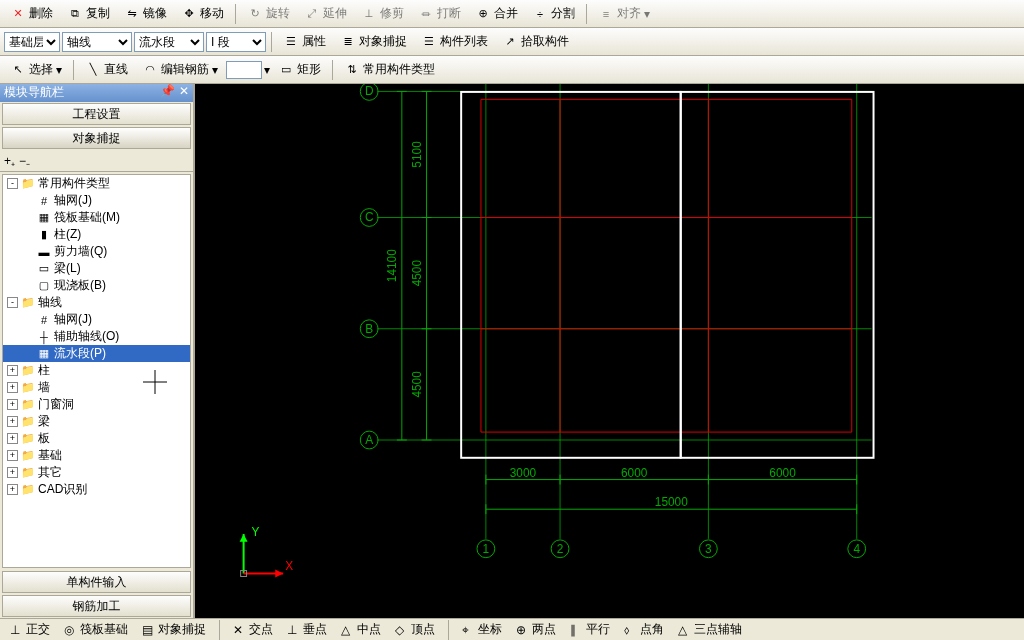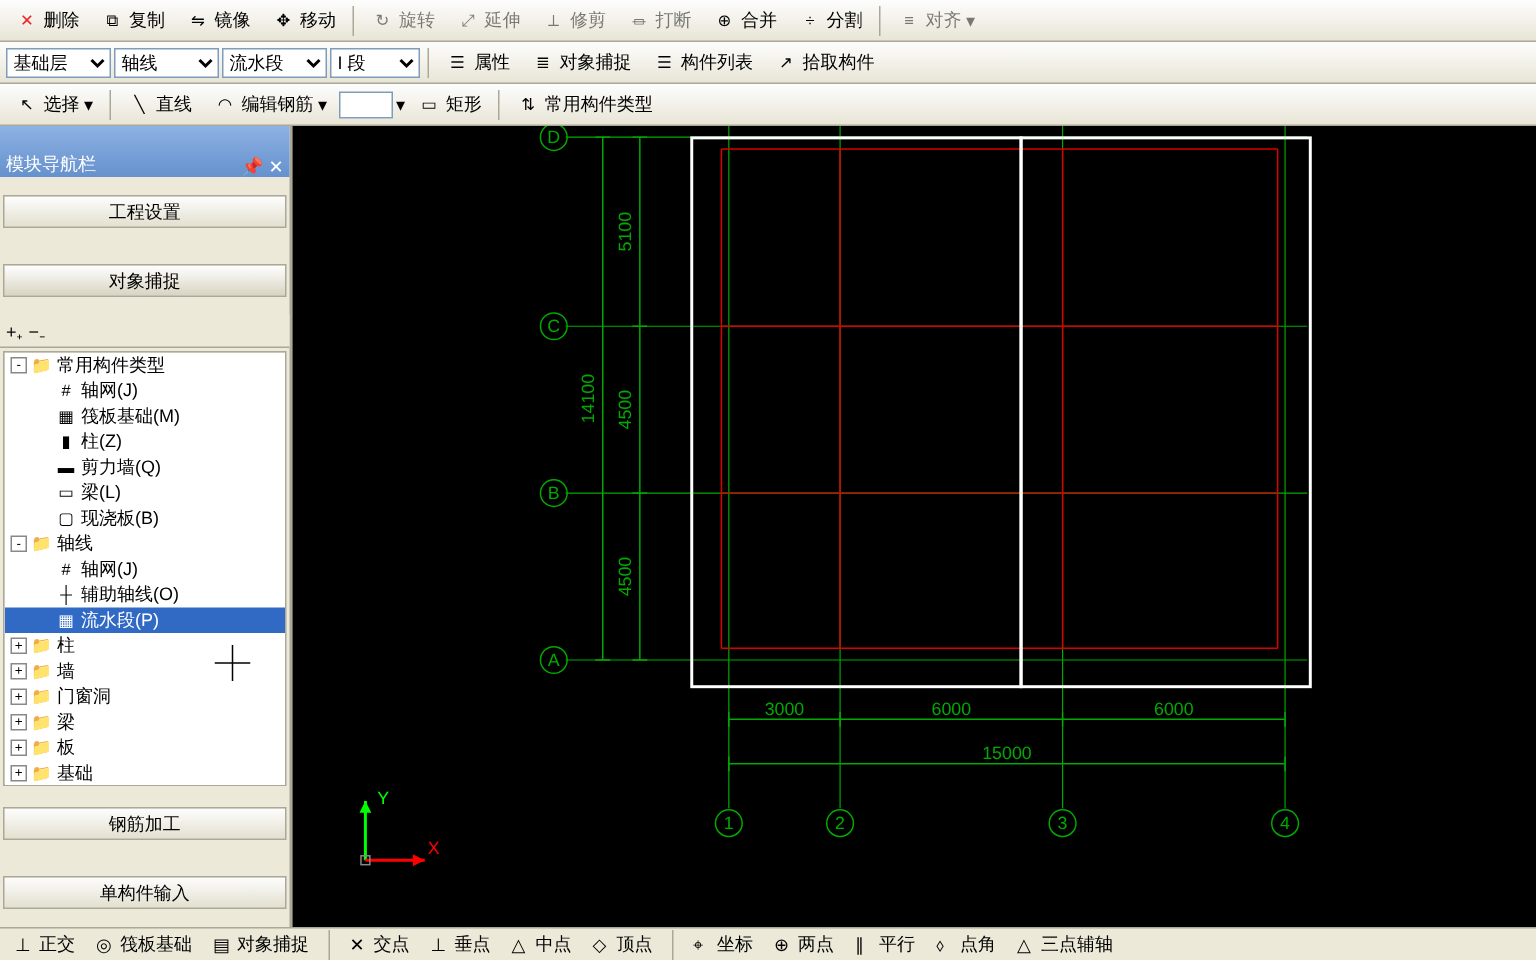--- a/index.html
+++ b/index.html
@@ -11,23 +11,23 @@
 .tbar-btn .ic { width: 16px; height: 16px; display: inline-flex; align-items: center; justify-content: center; font-size: 11px; }
 .sep { width: 1px; height: 20px; background: #aca899; margin: 0 3px; }
 select { font-size: 12px; height: 20px; background: #fff; border: 1px solid #7f9db9; }
 .color-swatch { width: 36px; height: 18px; background: #fff; border: 1px solid #7f9db9; }
 
 
 .main-area { flex: 1; display: flex; overflow: hidden; }
 
 
 .left-panel { width: 195px; background: #ece9d8; display: flex; flex-direction: column; border-right: 2px solid #aca899; }
-.panel-title { height: 34px; background: linear-gradient(#8db2e3, #6591cd); color: #fff; font-size: 11px; display: flex; align-items: flex-end; padding: 0 4px; justify-content: space-between; }
+.panel-title { height: 18px; background: linear-gradient(#8db2e3, #6591cd); color: #fff; font-size: 11px; display: flex; align-items: flex-start; padding: 0 4px; justify-content: space-between; }
 .panel-title .pin { color: #fff; cursor: pointer; }
-.panel-btn { height: 22px; display: flex; align-items: center; justify-content: center; background: linear-gradient(#fdfdfd, #e3e0cf); border: 1px solid #aca899; margin: 12px 2px; cursor: pointer; }
+.panel-btn { height: 22px; display: flex; align-items: center; justify-content: center; background: linear-gradient(#fdfdfd, #e3e0cf); border: 1px solid #aca899; margin: 1px 2px; cursor: pointer; }
 .panel-btn.sel { background: linear-gradient(#fff, #d8d4c2); }
 .tree-toolbar { height: 22px; background: #ece9d8; border-bottom: 1px solid #aca899; display: flex; align-items: center; padding: 0 4px; gap: 4px; }
 .tree-area { flex: 1; background: #fff; border: 1px solid #aca899; margin: 2px; overflow: auto; position: relative; }
 .tree-node { display: flex; align-items: center; height: 17px; padding-left: 4px; cursor: pointer; white-space: nowrap; }
 .tree-node .expander { width: 11px; height: 11px; border: 1px solid #888; display: inline-flex; align-items: center; justify-content: center; font-size: 9px; line-height: 1; margin-right: 2px; color: #000; }
 .tree-node .noexp { width: 13px; display: inline-block; }
 .tree-node .ticon { width: 16px; height: 16px; display: inline-flex; align-items: center; justify-content: center; margin-right: 2px; font-size: 11px; }
 .tree-node.sel { background: #316ac5; color: #fff; }
 .folder { color: #d2a000; }
 .bottom-btns { display: flex; flex-direction: column; }
@@ -92,21 +92,21 @@
     </div>
   <div class="sep"></div>
   <div class="tbar-btn" style="opacity:.5">
       <span class="ic">≡</span>
       <span>对齐</span>
       <span>▾</span>
     </div>
 </div>
 
 <div class="toolbar-row">
-  <select style="width:70px"><option>基础层</option></select>
+  <select style="width:56px"><option>基础层</option></select>
   <select style="width:70px"><option>轴线</option></select>
   <select style="width:70px"><option>流水段</option></select>
   <select style="width:60px"><option>I 段</option></select>
   <div class="sep"></div>
   <div class="tbar-btn">
       <span class="ic">☰</span>
       <span>属性</span>
     </div>
   <div class="tbar-btn">
       <span class="ic">≣</span>
@@ -262,22 +262,22 @@
           <span>CAD识别</span>
         </div>
         <div class="cross-cursor" style="left:140px; top:195px;">
         <svg width="24" height="24">
             <line x1="12" y1="0" x2="12" y2="24" stroke="#000"></line>
             <line x1="0" y1="12" x2="24" y2="12" stroke="#000"></line>
           </svg>
       </div>
       </div>
     <div class="bottom-btns">
+      <div class="panel-btn">单构件输入</div>
       <div class="panel-btn">钢筋加工</div>
-      <div class="panel-btn">单构件输入</div>
     </div>
   </div>
 
   <div class="canvas-wrap">
     <svg class="cad-canvas" viewBox="0 0 830 540">
       <g id="grid">
           <line x1="180" y1="7.5" x2="680" y2="7.5" stroke="#0a0" stroke-width="0.8"></line>
           <line x1="180" y1="135" x2="680" y2="135" stroke="#0a0" stroke-width="0.8"></line>
           <line x1="180" y1="247.5" x2="680" y2="247.5" stroke="#0a0" stroke-width="0.8"></line>
           <line x1="180" y1="360" x2="680" y2="360" stroke="#0a0" stroke-width="0.8"></line>

